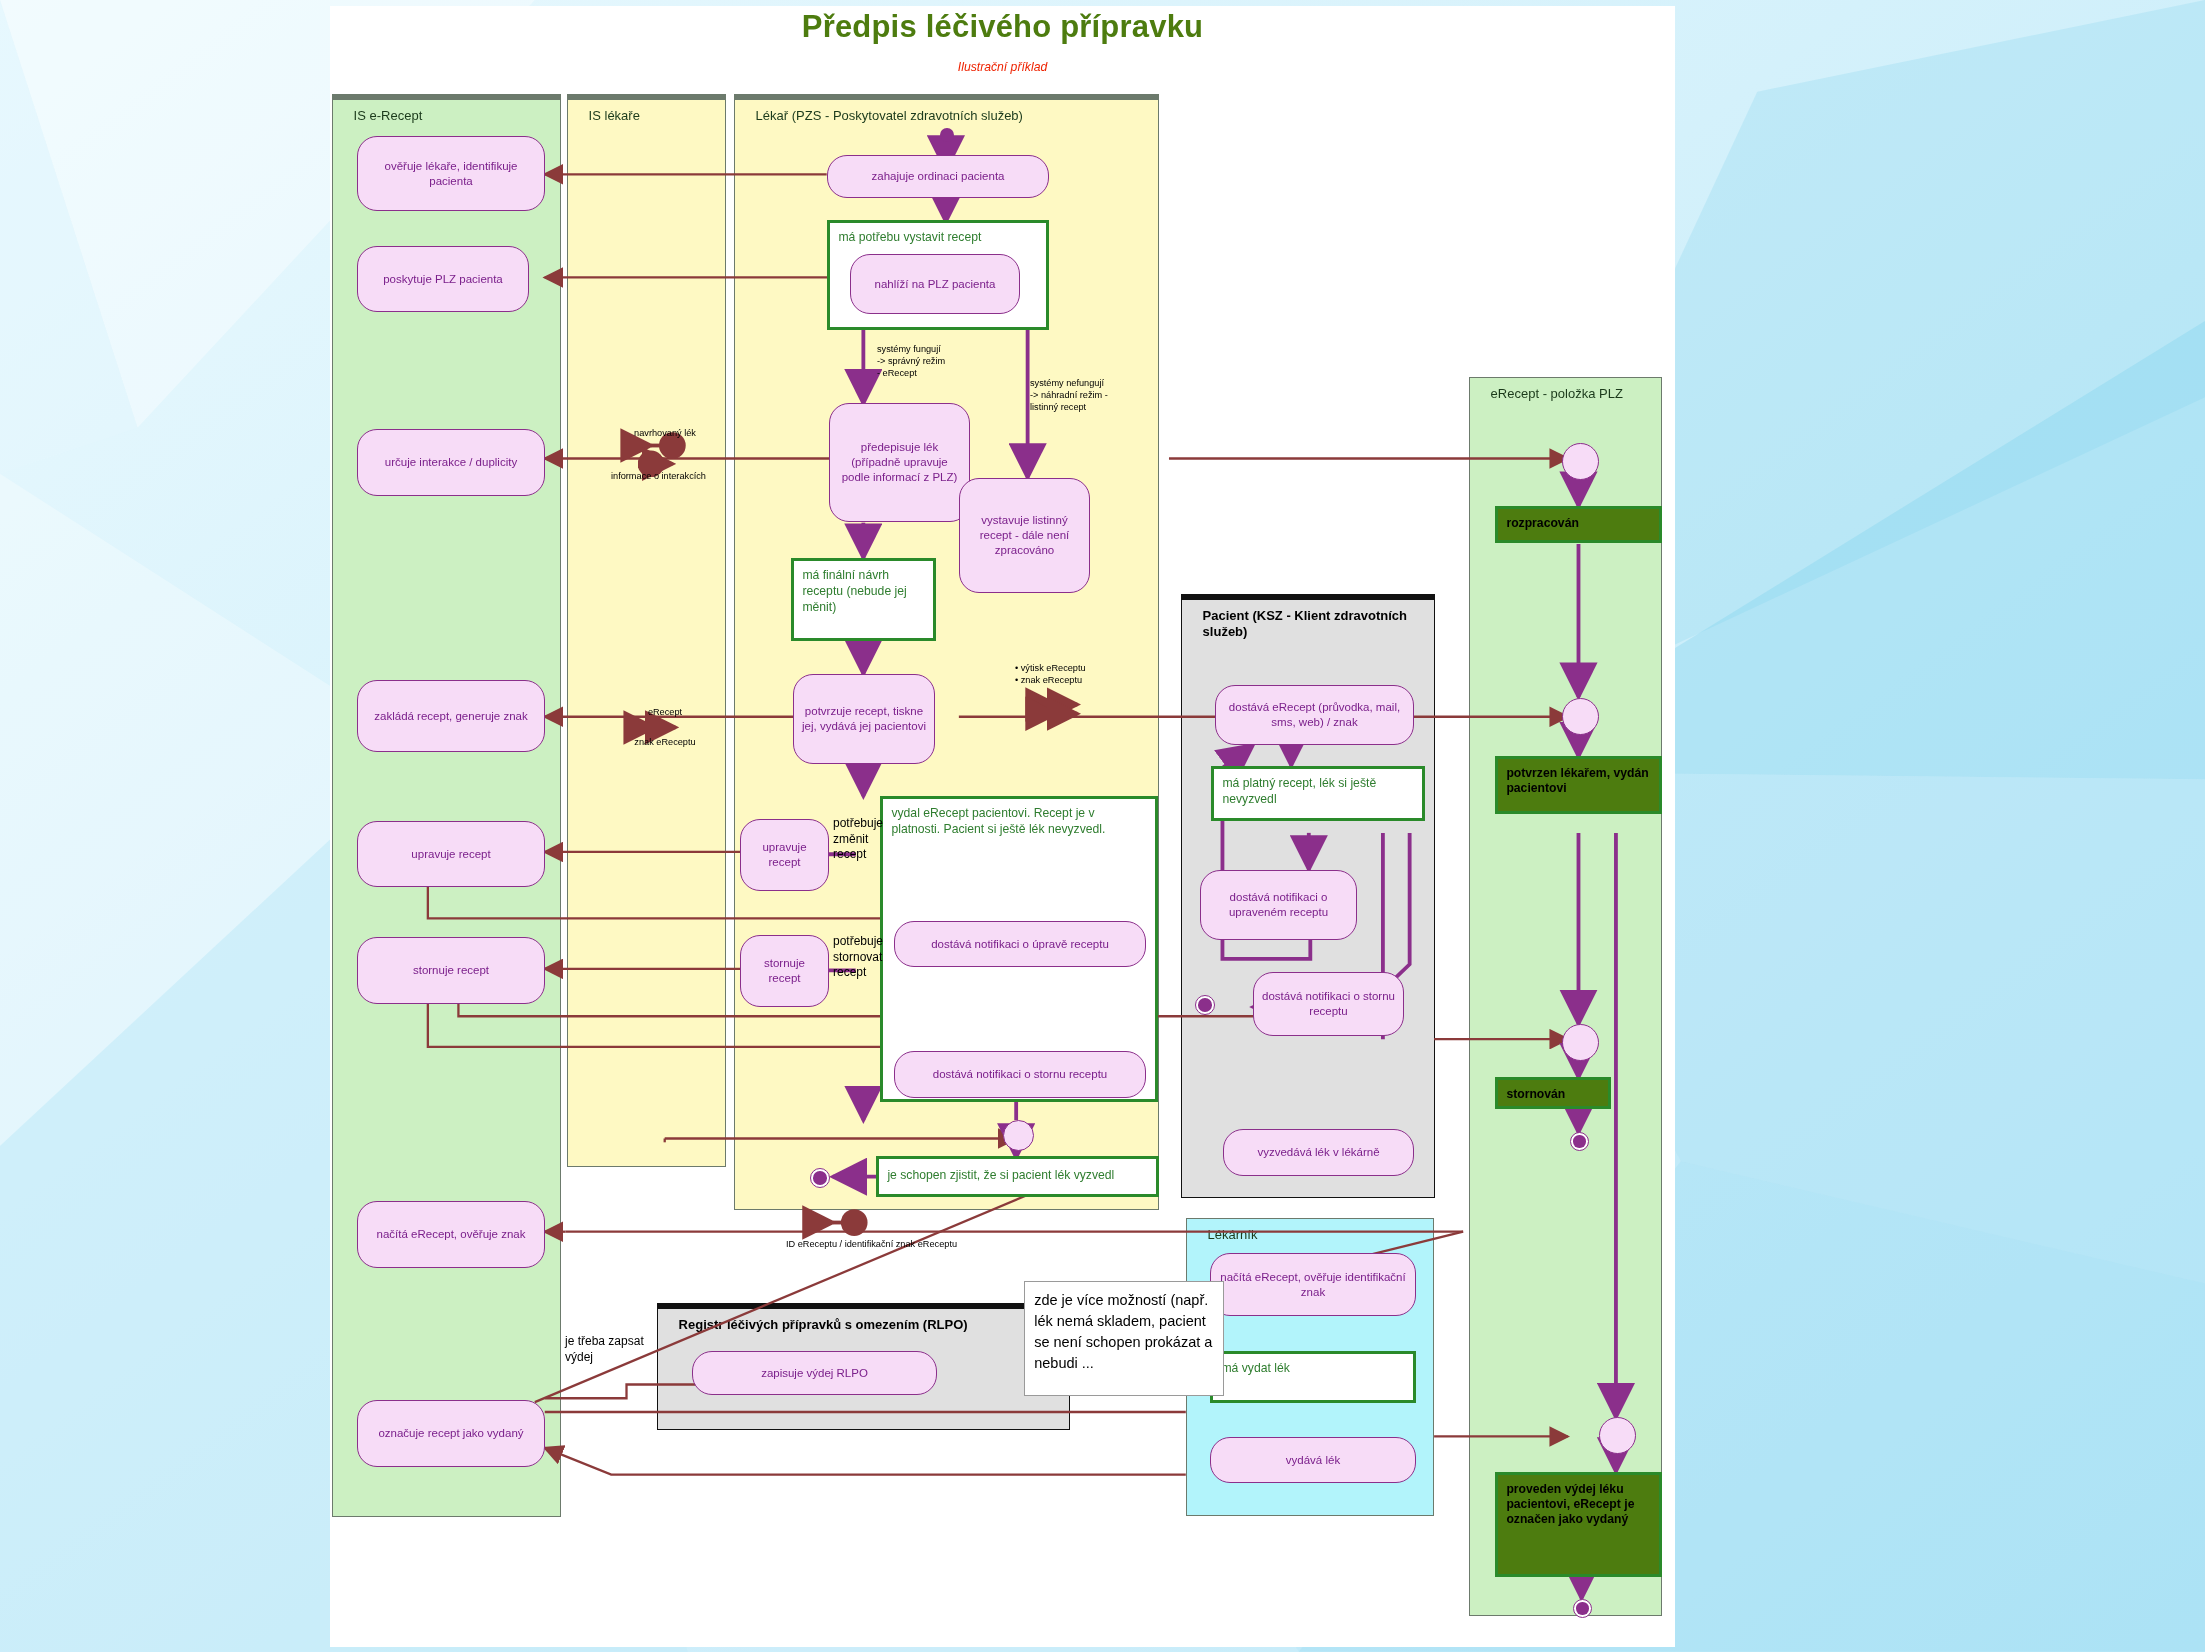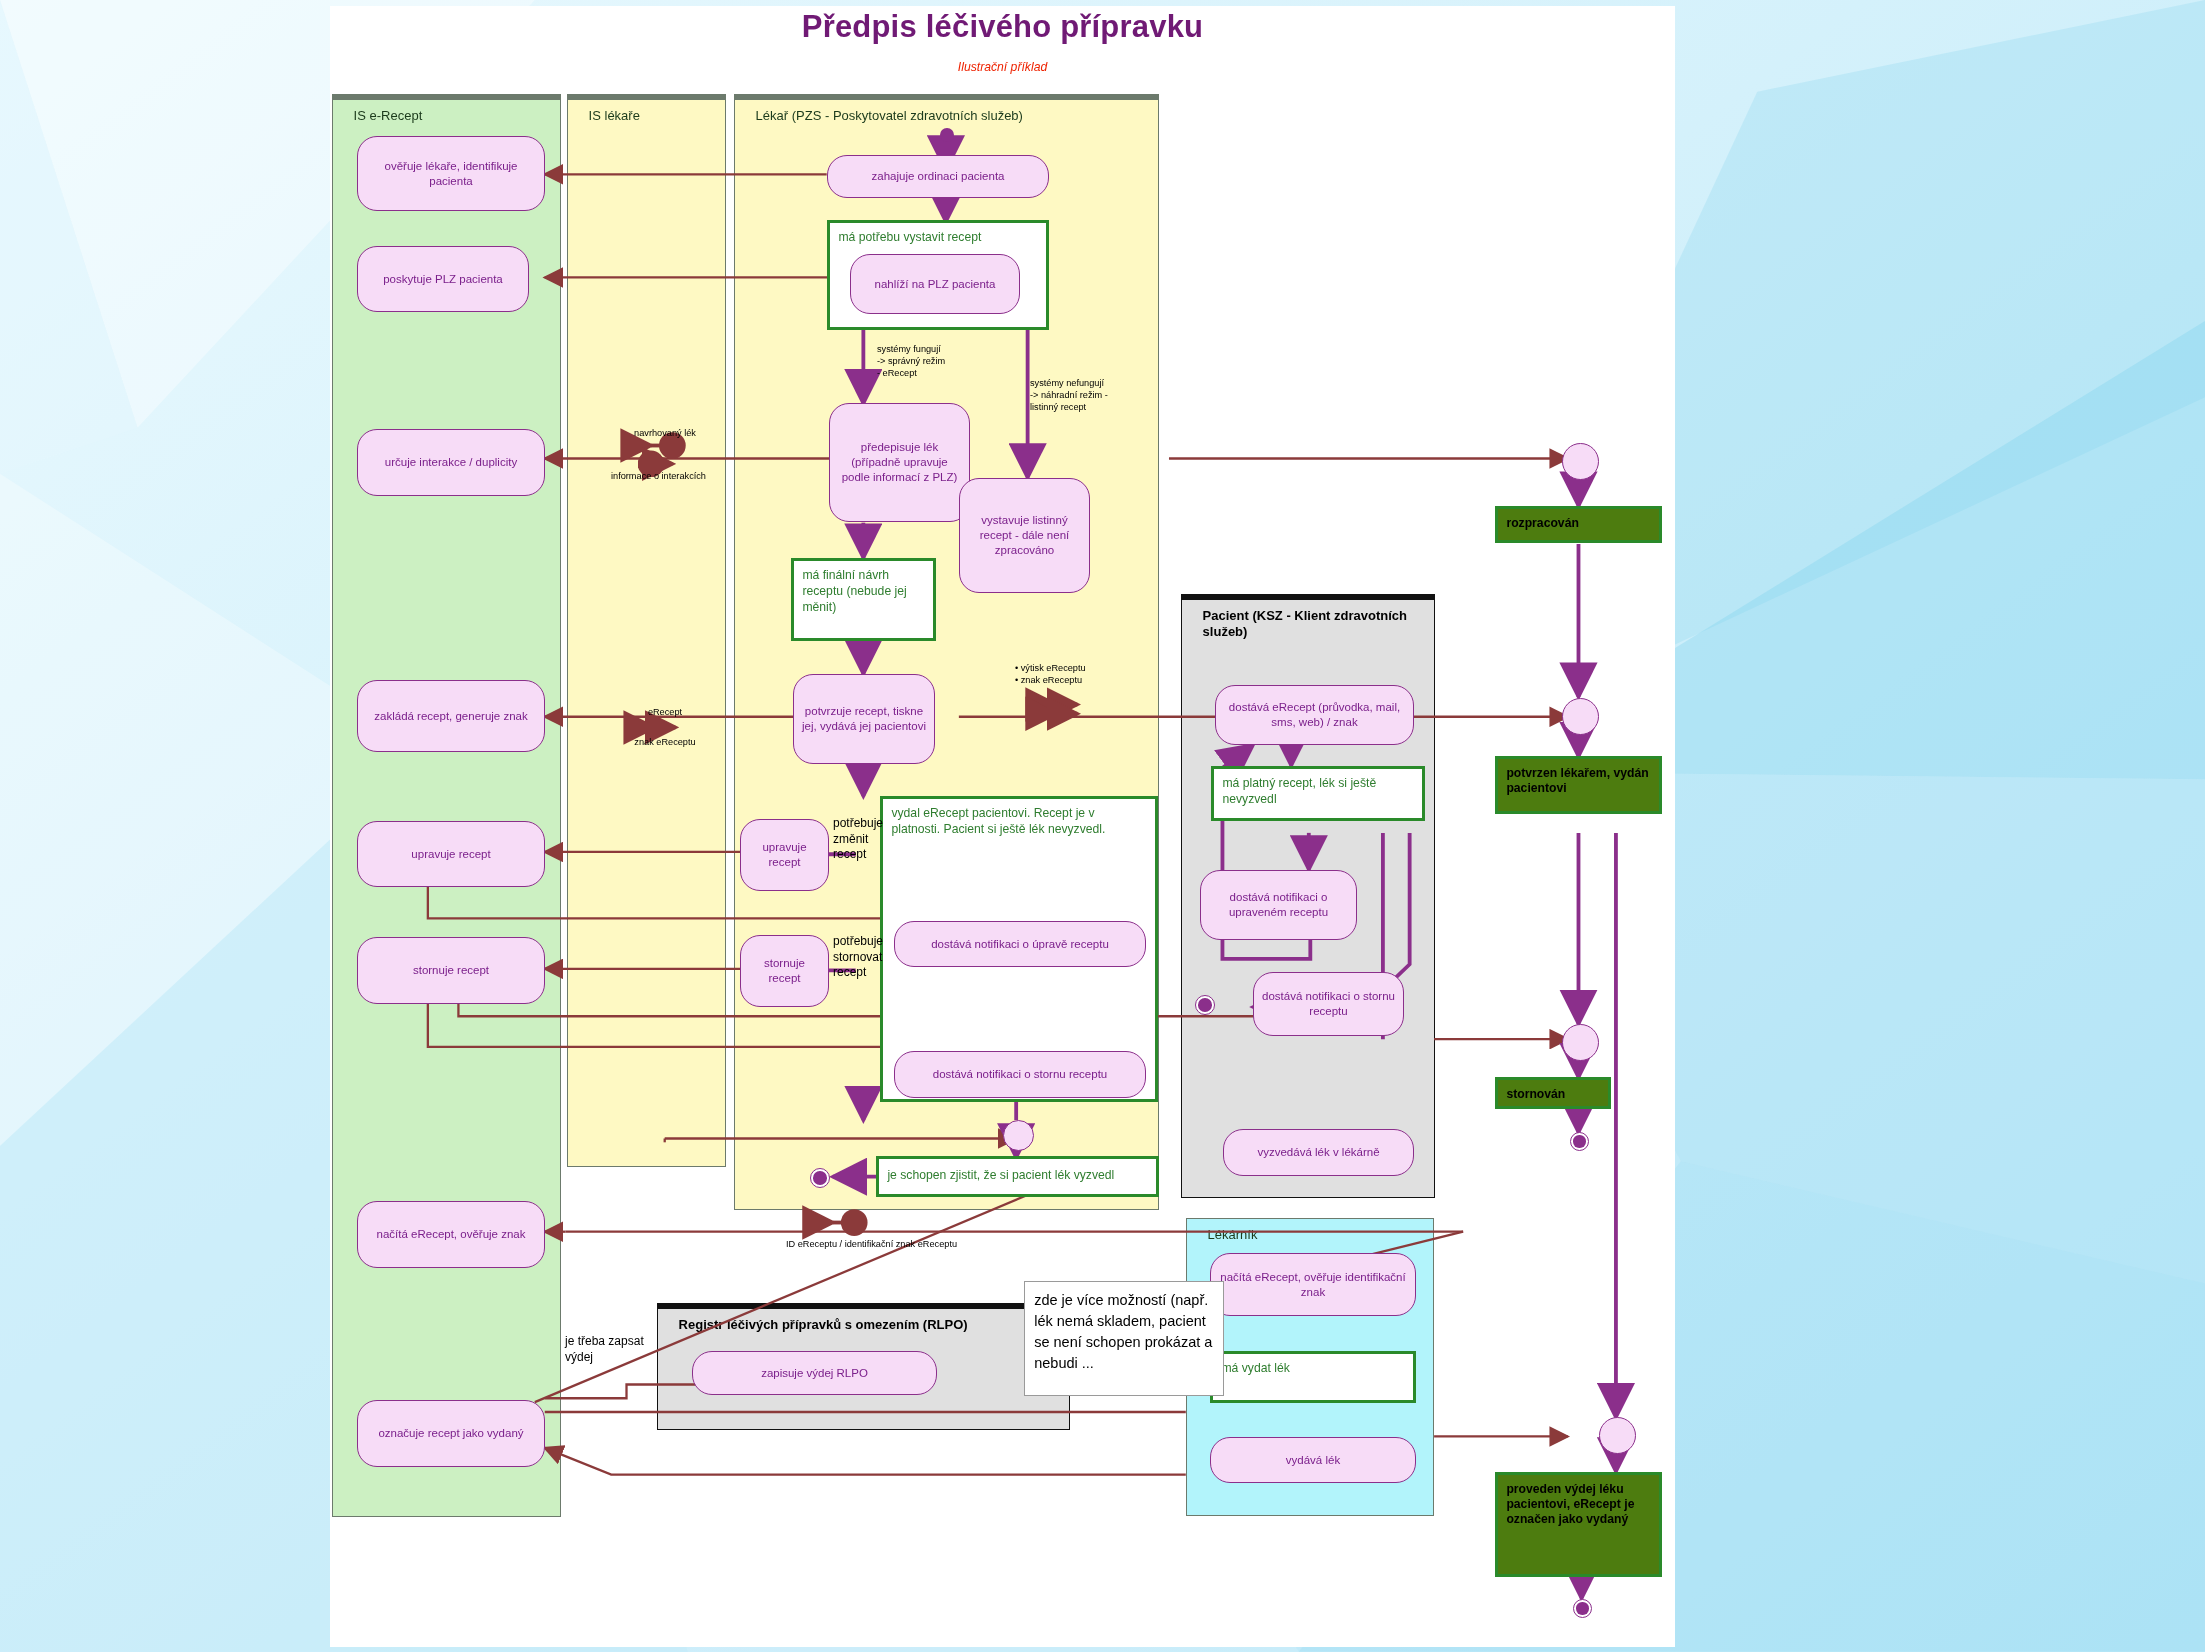--- a/index.html
+++ b/index.html
@@ -13,21 +13,21 @@
   #bg{position:absolute;inset:0;z-index:0;}
   
   #slide{
     position:absolute;left:330px;top:6.1px;width:1345px;height:1641px;
     background:#ffffff;z-index:1;
   }
   #diagram{position:absolute;left:0;top:0;width:2205px;height:1652px;z-index:2;}
 
   .ttl{
     position:absolute;left:330px;top:9.2px;width:1345px;text-align:center;
-    font-size:31px;font-weight:bold;color:#701a75;letter-spacing:0.2px;
+    font-size:31px;font-weight:bold;color:#4d7c0f;letter-spacing:0.2px;
   }
   .subttl{
     position:absolute;left:330px;top:60px;width:1345px;text-align:center;
     font-size:12.2px;font-style:italic;color:#ee2200;
   }
 
   
   .pool{position:absolute;box-sizing:border-box;}
   .pool .poolhdr{
     position:absolute;left:13px;top:0;width:100%;
@@ -126,20 +126,23 @@
   </div>
 
   <div class="pool pool-grey" style="left:1181px;top:594px;width:254px;height:604px;">
     <div class="poolhdr">Pacient (KSZ - Klient zdravotních služeb)</div>
   </div>
 
   <div class="pool pool-cyan" style="left:1186px;top:1218px;width:248px;height:298px;">
     <div class="poolhdr">Lékárník</div>
   </div>
 
+  <div class="pool pool-green-r" style="left:1469px;top:377px;width:193px;height:1239px;">
+    <div class="poolhdr">eRecept - položka PLZ</div>
+  </div>
 
   <div class="pool pool-grey2" style="left:657px;top:1303px;width:413px;height:127px;">
     <div class="poolhdr">Registr léčivých přípravků s omezením (RLPO)</div>
   </div>
 
   <svg style="position:absolute;left:0;top:0;width:2205px;height:1652px;pointer-events:none;" viewBox="0 0 2886 2162" width="2205" height="1652">
     <defs>
       <marker id="ab" markerWidth="9" markerHeight="9" refX="8" refY="4.5" orient="auto">
         <path d="M0,0 L9,4.5 L0,9 z" fill="#8b3a3a"></path>
       </marker>

